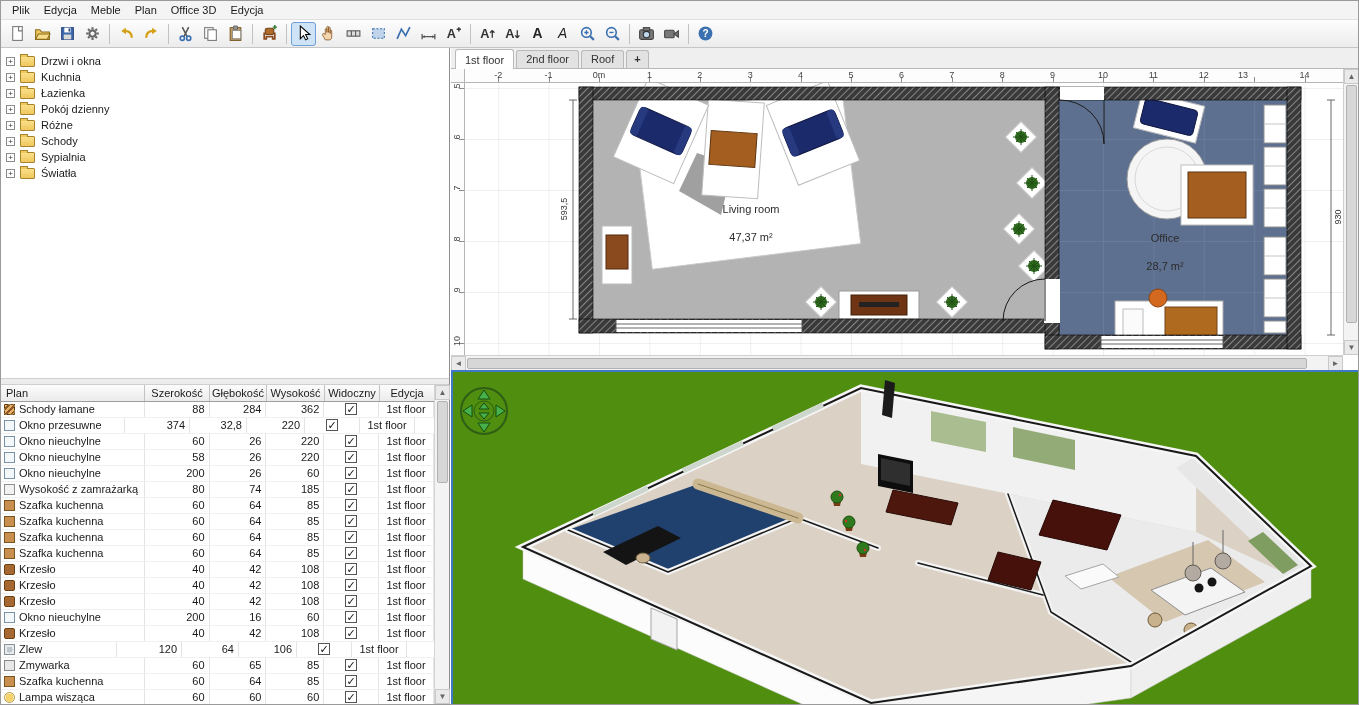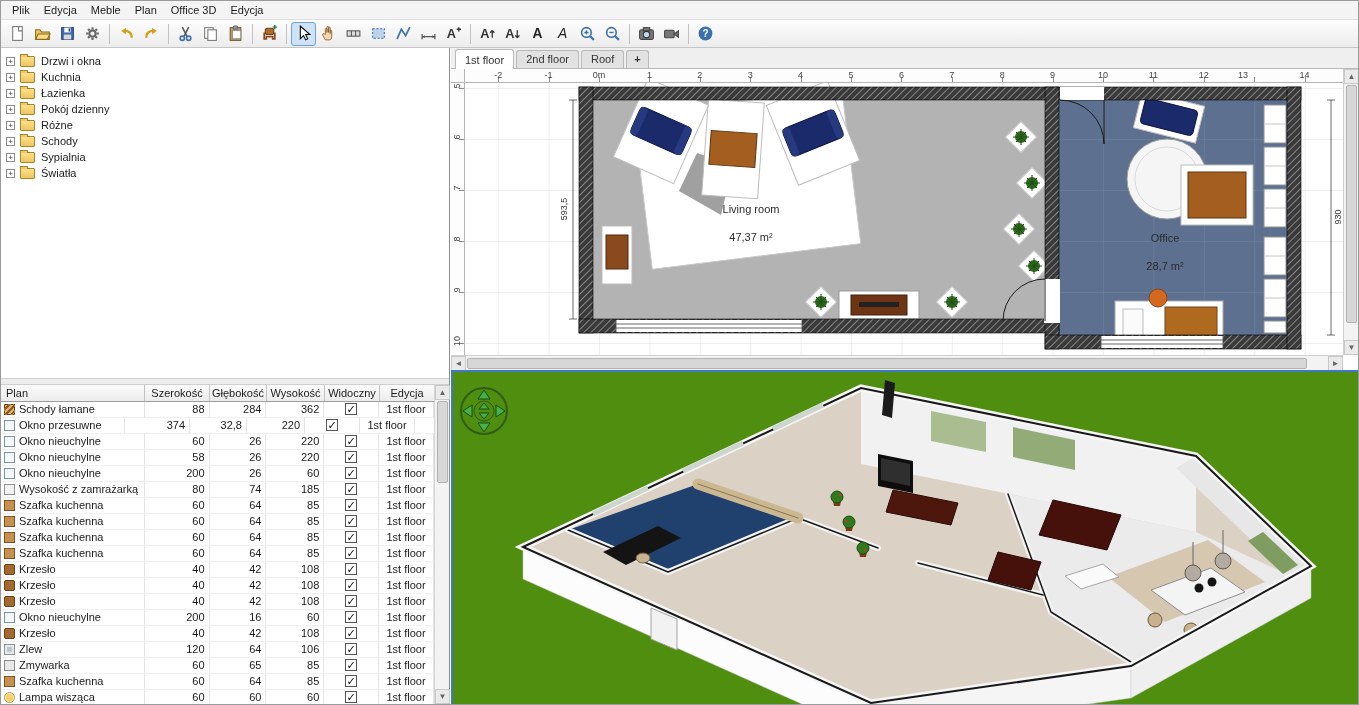--- a/index.html
+++ b/index.html
@@ -436,21 +436,21 @@
             </div>
             <div class="tr">
               <div class="td" style="width: 144px;"><span class="fi fi-chair"></span><span class="nm">Krzesło</span></div>
               <div class="td num" style="width: 65px;">40</div>
               <div class="td num" style="width: 57px;">42</div>
               <div class="td num" style="width: 58px;">108</div>
               <div class="td ctr" style="width: 55px;"><span class="cb">✓</span></div>
               <div class="td ctr" style="width: 55px;">1st floor</div>
             </div>
             <div class="tr">
-              <div class="td" style="width: 144px;"><span class="fi fi-sink"></span><span class="nm">Zlew</span></div>
+              <div class="td" style="width: 116px;"><span class="fi fi-sink"></span><span class="nm">Zlew</span></div>
               <div class="td num" style="width: 65px;">120</div>
               <div class="td num" style="width: 57px;">64</div>
               <div class="td num" style="width: 58px;">106</div>
               <div class="td ctr" style="width: 55px;"><span class="cb">✓</span></div>
               <div class="td ctr" style="width: 55px;">1st floor</div>
             </div>
             <div class="tr">
               <div class="td" style="width: 144px;"><span class="fi fi-dishwasher"></span><span class="nm">Zmywarka</span></div>
               <div class="td num" style="width: 65px;">60</div>
               <div class="td num" style="width: 57px;">65</div>

